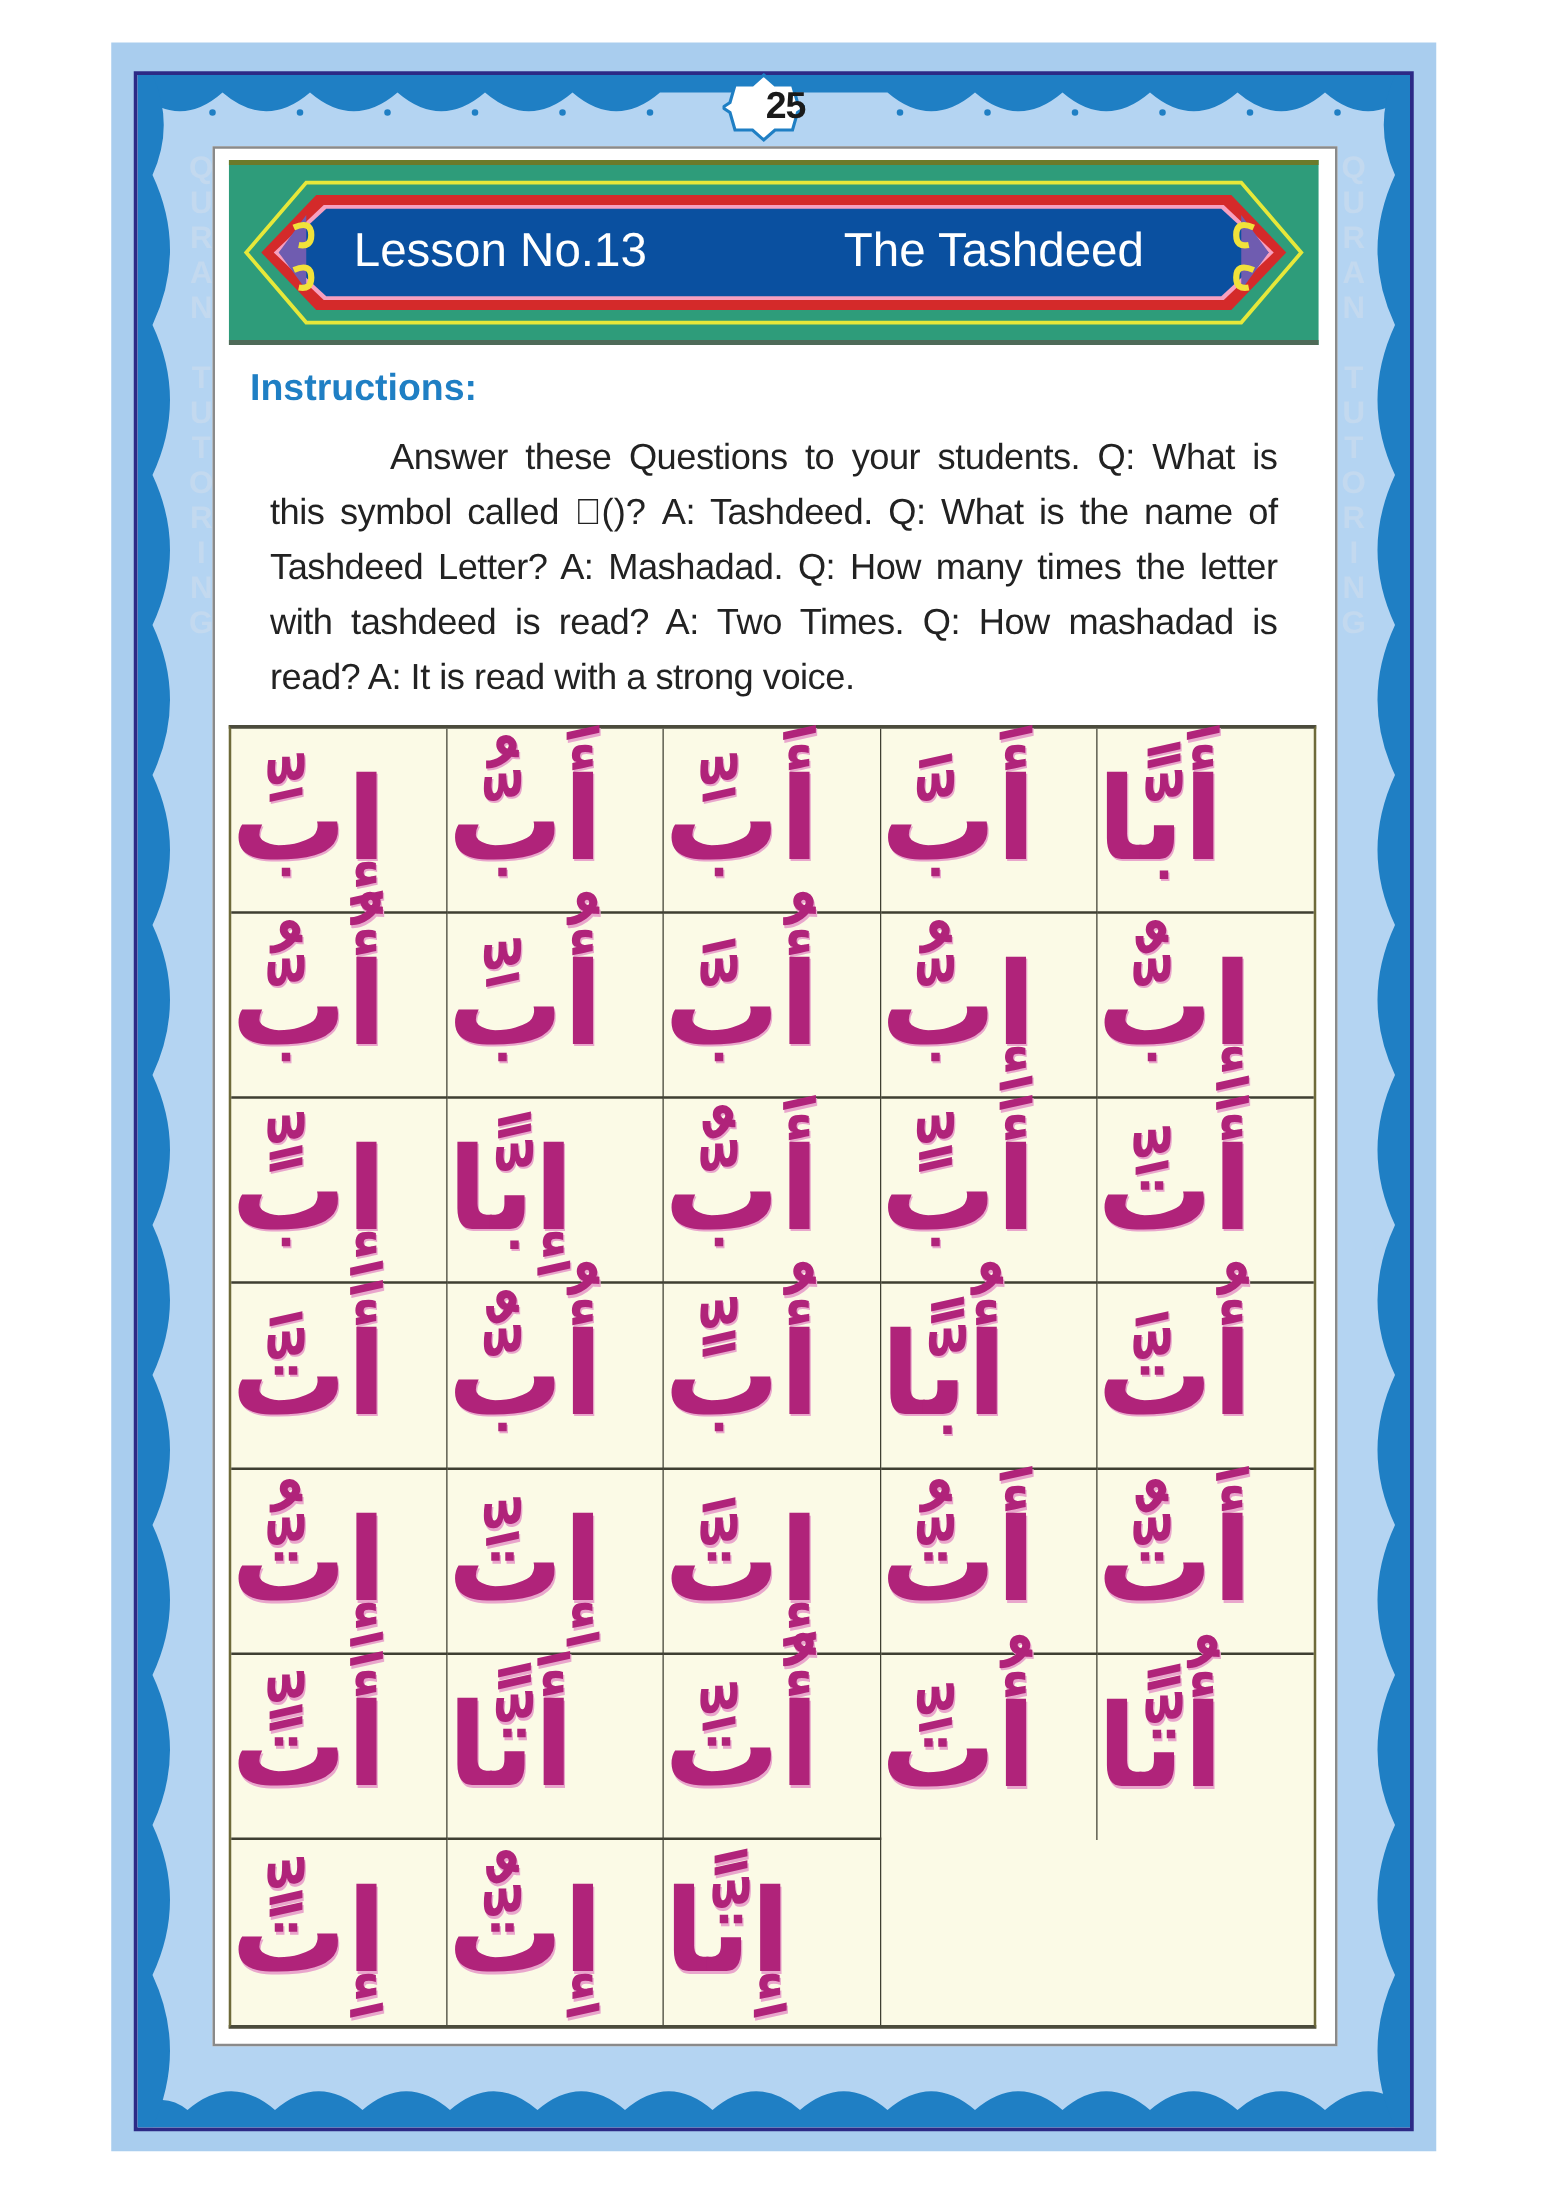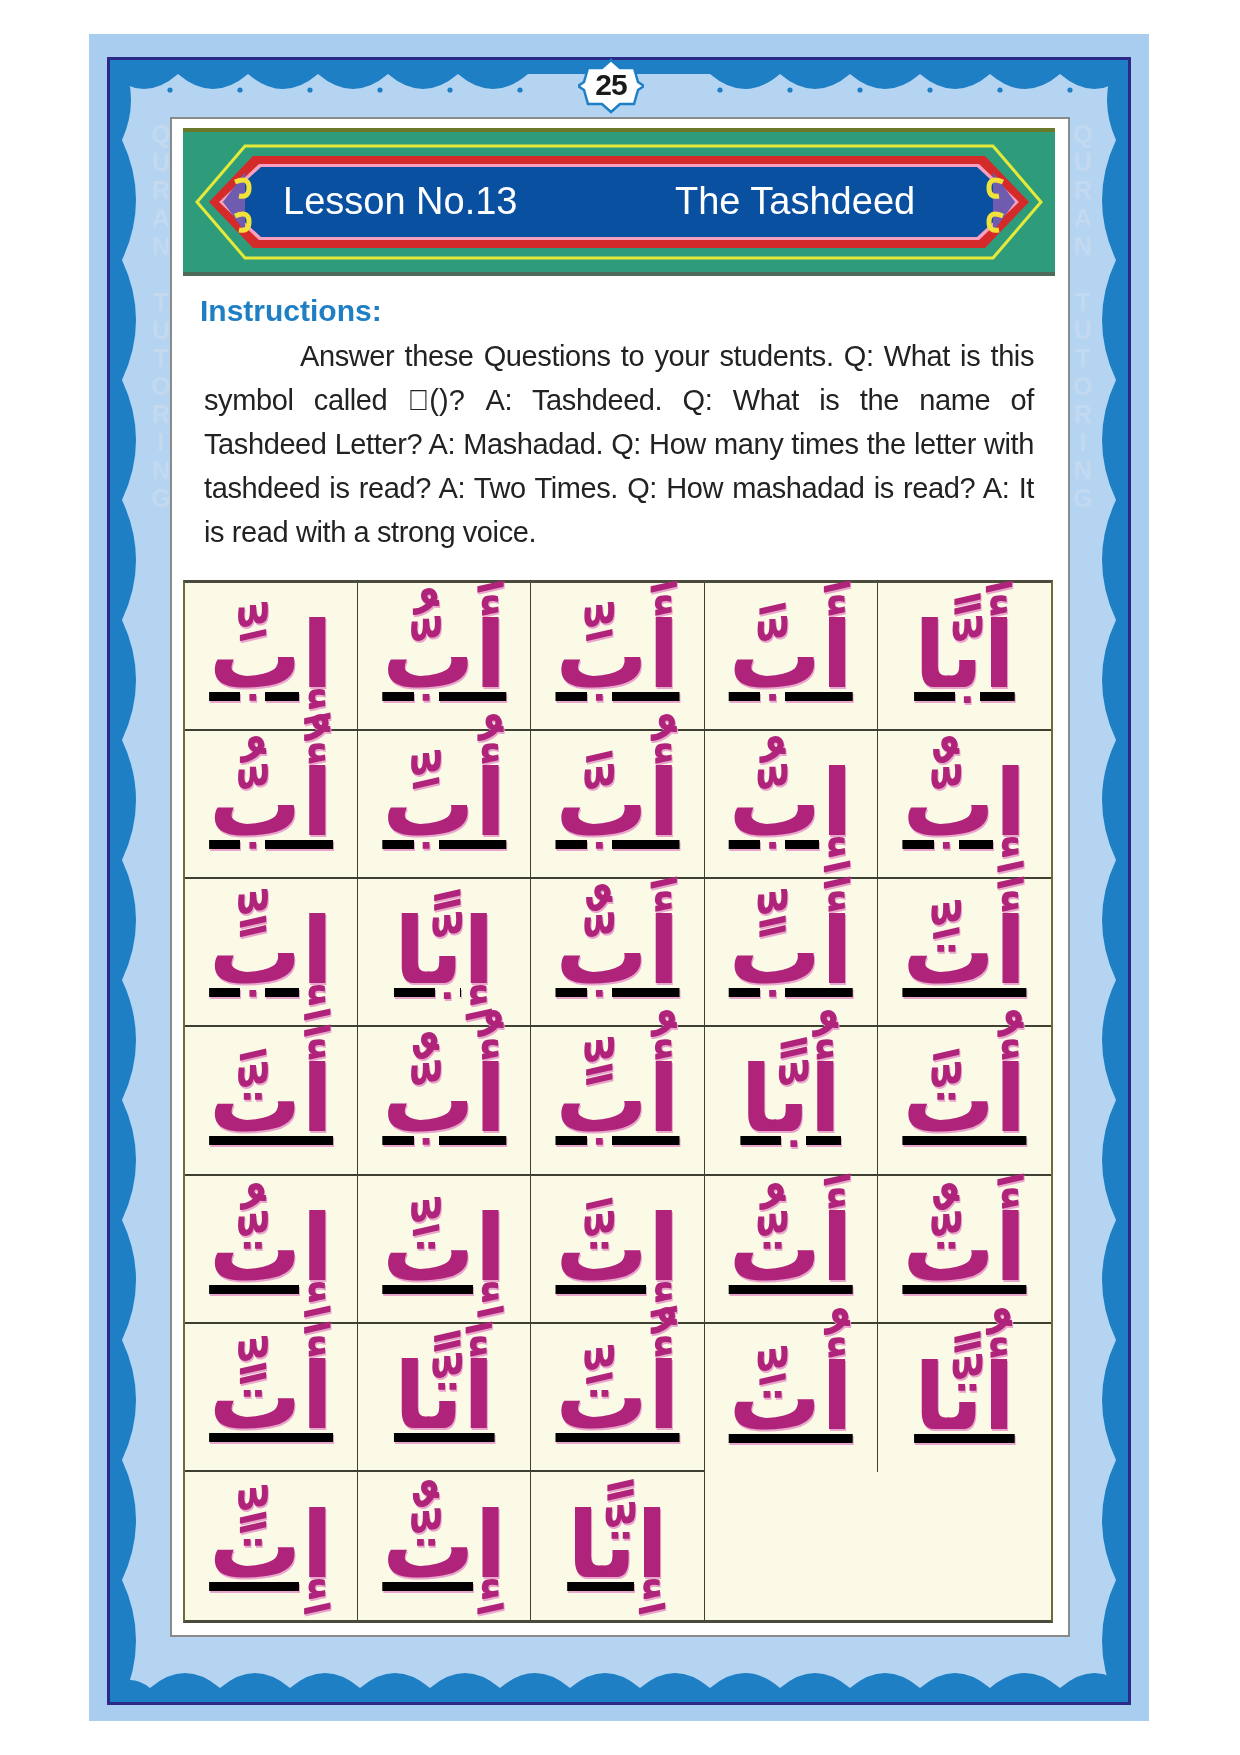--- a/index.html
+++ b/index.html
@@ -11,29 +11,29 @@
   .scallop-top { top:0; }
   .scallop-bottom { bottom:0; }
   .side { position:absolute; top:0; width:60px; height:100%; }
   .side.left { left:0; }
   .side.right { right:0; }
   .watermark { position:absolute; top:60px; width:40px; display:flex; flex-direction:column; align-items:center; font-weight:bold; font-size:25px; color:#c3d9ef; line-height:35px; }
   .watermark.left { left:28px; }
   .watermark.right { right:28px; }
   .page-num { position:absolute; left:578px; top:58px; width:66px; height:56px; }
   .page-num svg { position:absolute; left:0; top:0; }
-  .page-num span { position:absolute; left:0; top:10px; width:66px; text-align:center; font-weight:bold; font-size:30px; color:#1a1a1a; font-family:"Liberation Sans", sans-serif; letter-spacing:-1px; }
+  .page-num span { position:absolute; left:0; top:10px; width:66px; text-align:right; font-weight:bold; font-size:30px; color:#1a1a1a; font-family:"Liberation Sans", sans-serif; letter-spacing:-1px; }
   .content { position:absolute; left:170px; top:117px; width:900px; height:1520px; background:#ffffff; border:2px solid #8a8a8a; box-sizing:border-box; }
   .banner { position:absolute; left:183px; top:128px; width:872px; height:148px; }
   .banner-title { position:absolute; top:52px; color:#ffffff; font-size:38px; font-family:"Liberation Sans", sans-serif; }
   .instr { position:absolute; left:200px; top:294px; width:838px; }
   .instr-label { color:#1f7fc4; font-weight:bold; font-size:30px; margin:0 0 6px 0; font-family:"Liberation Sans", sans-serif; }
-  .instr-text { color:#222; font-size:29px; line-height:44px; text-align:justify; text-indent:96px; margin:4px; font-family:"Liberation Sans", sans-serif; letter-spacing:-0.4px; }
+  .instr-text { color:#222; font-size:29px; line-height:44px; text-align:justify; text-indent:96px; margin:16px; font-family:"Liberation Sans", sans-serif; letter-spacing:-0.4px; }
   .grid { position:absolute; left:183px; top:580px; width:870px; height:1043px; background:#fbfae6; border-top:3px solid #4b4b3c; border-bottom:3px solid #4b4b3c; border-left:2px solid #6e6a3a; border-right:2px solid #6e6a3a; box-sizing:border-box; display:grid; grid-template-columns:repeat(5, 1fr); grid-template-rows:repeat(7, 1fr); }
-  .cell { border-right:1.5px solid #3f3f32; border-bottom:2px solid #3f3f32; display:flex; align-items:center; justify-content:center; position:relative;text-decoration:underline; }
+  .cell { border-right:1.5px solid #3f3f32; border-bottom:2px solid #3f3f32; display:flex; align-items:center; justify-content:flex-start; position:relative; }
   .cell:nth-child(5n) { border-right:none; }
   .cell:nth-last-child(-n+5) { border-bottom:none; }
   .glyph { font-family:"DejaVu Sans", sans-serif; font-size:92px; color:#b0237a; direction:rtl; line-height:1; font-weight:bold; text-shadow:1px 2px 0 #e9a6cc; }
 </style>
 </head>
 <body>
 
 <div class="outer"></div>
 
 <div class="frame" style="left:107px; top:57px;">

